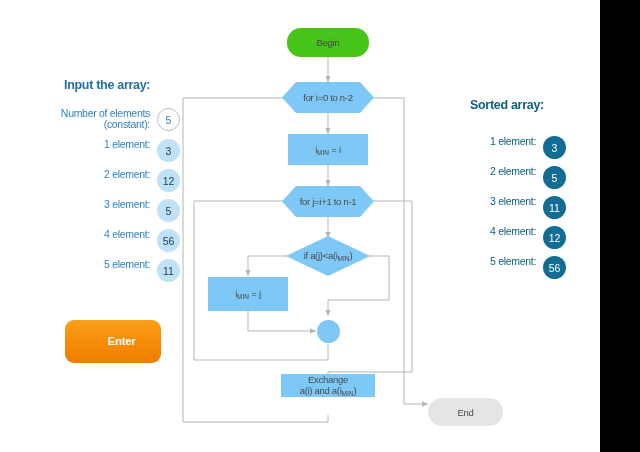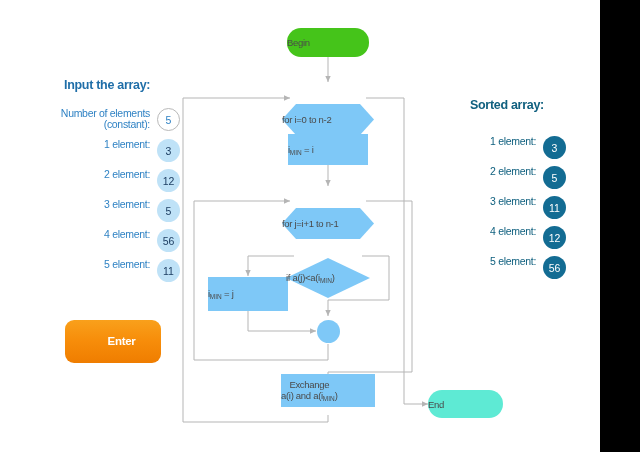--- a/index.html
+++ b/index.html
@@ -107,33 +107,34 @@
     position: absolute;
     left: 0;
     top: 0;
     width: 640px;
     height: 452px;
   }
   .node {
     position: absolute;
     display: flex;
     align-items: center;
+    justify-content: center;
     text-align: center;
     color: #4a4a4a;
     font-size: 9.5px;
     letter-spacing: -0.3px;
     line-height: 11px;
   }
   .node.term {
     border-radius: 14px;
   }
   .node.begin { background: #45c41a; }
-  .node.end   { background: #5eead4; }
+  .node.end   { background: #e5e5e5; margin-top: 8px; }
   .node.proc  { background: #7ec8f7; }
-  .node.hex, .node.dia { background: transparent; margin-top: 22px; }
+  .node.hex, .node.dia { background: transparent; }
   .node .txt { position: relative; z-index: 2; }
   .shape {
     position: absolute;
     left: 0; top: 0; right: 0; bottom: 0;
     z-index: 1;
   }
   .merge-dot {
     position: absolute;
     border-radius: 50%;
     background: #7ec8f7;
@@ -267,21 +268,21 @@
     </svg>
     <span class="txt"><span>if a(j)&lt;a(i</span><sub>MIN</sub><span>)</span></span>
   </div>
 
   <div class="node proc" style="left:208px; top:277px; width:80px; height:34px;">
     <span class="txt"><span>i</span><sub>MIN</sub><span> = j</span></span>
   </div>
 
   <div class="merge-dot" style="left:317px; top:320px; width:23px; height:23px;"></div>
 
-  <div class="node proc" style="left:281px; top:374px; width:94px; height:33px;">
+  <div class="node proc" style="left:281px; top:374px; width:94px; height:23px;">
     <span class="txt"><span>Exchange</span><br><span>a(i) and a(i</span><sub>MIN</sub><span>)</span></span>
   </div>
 
   <div class="node term end" style="left:428px; top:390px; width:75px; height:28px;">
     <span class="txt">End</span>
   </div>
 
   <div class="rightband"></div>
 </div>
 

